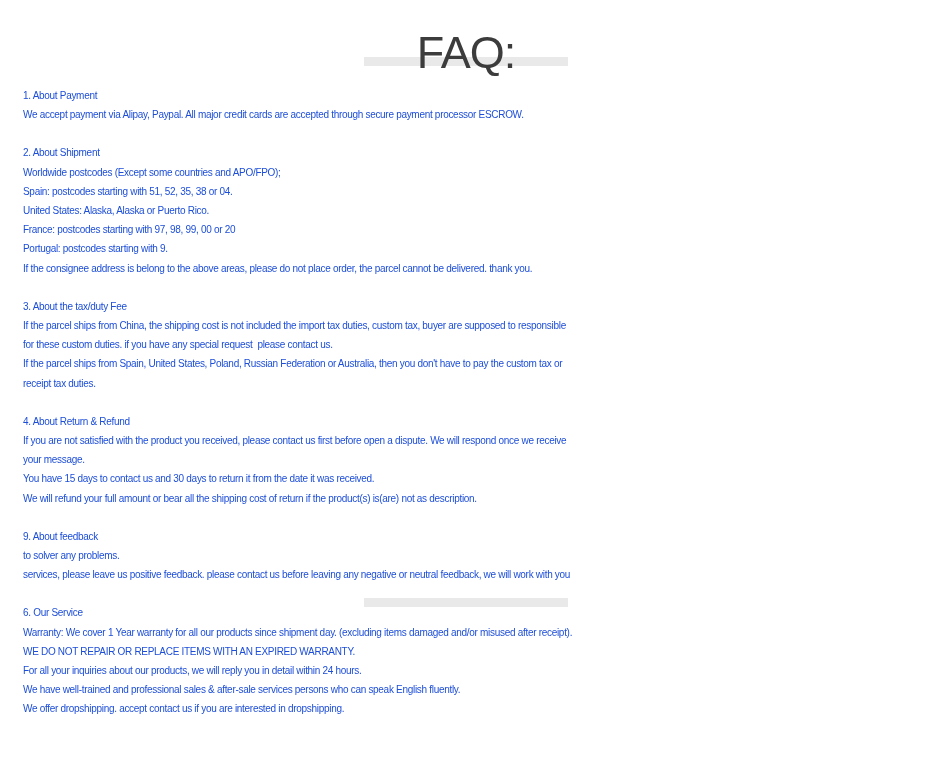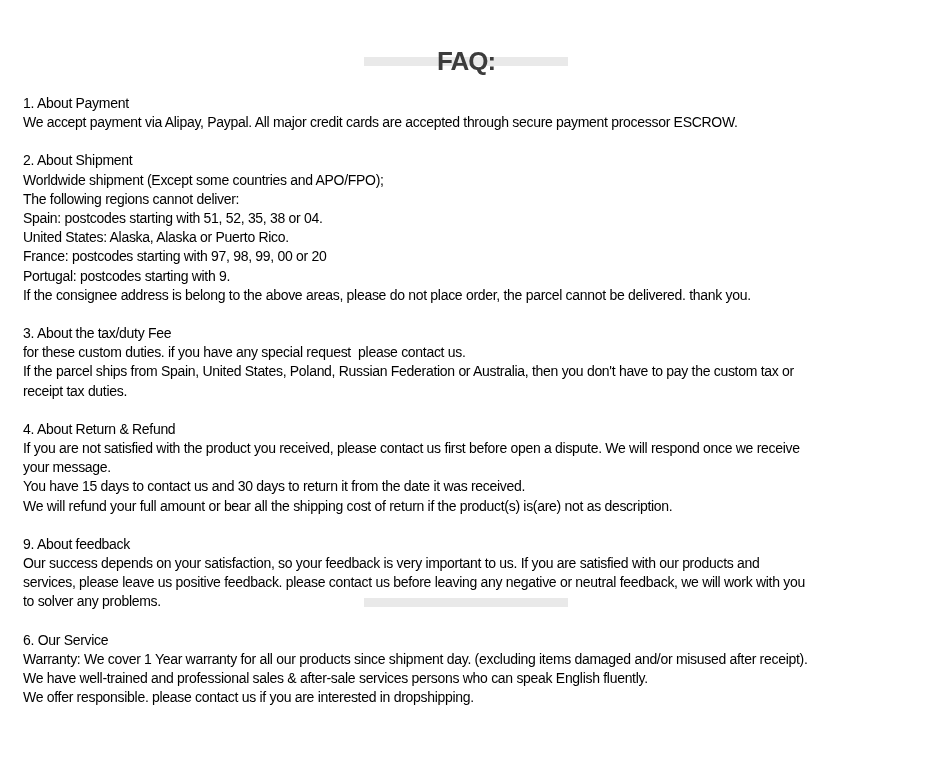--- a/index.html
+++ b/index.html
@@ -20,88 +20,89 @@
     z-index: 0;
   }
   .bar-title   { left: 364px; top: 57px;  }
   .bar-divider { left: 364px; top: 598px; }
 
   .content {
     position: relative;
     z-index: 1;
   }
   .title {
-    margin: 16px;
+    margin: 8px;
     padding-top: 28px;
     text-align: center;
-    font-size: 26px;
+    font-size: 45px;
     line-height: 34px;
-    font-weight: 700;
+    font-weight: 400;
     letter-spacing: -1px;
     color: #3c3c3c;
   }
   .faq-section {
     padding-left: 23px;
     margin: 0 0 19px 0;
   }
   .faq-section.first { margin-top: 16px; }
   .line {
     white-space: pre;
-    font-size: 14px;
+    font-size: 10px;
     line-height: 19.2px;
     letter-spacing: -0.3px;
-    color: #000000;
+    color: #1d4ed8;
   }
 </style>
 </head>
 <body>
 
 <div class="bar bar-title"></div>
 <div class="bar bar-divider"></div>
 
 <main class="content">
   <h1 class="title">FAQ:</h1>
 
   <section class="faq-section first">
     <div class="line">1. About Payment</div>
     <div class="line">We accept payment via Alipay, Paypal. All major credit cards are accepted through secure payment processor ESCROW.</div>
   </section>
 
   <section class="faq-section">
     <div class="line">2. About Shipment</div>
-    <div class="line">Worldwide shipment (Except some countries and APO/FPO);</div>
-    <div class="line">The following regions cannot deliver:</div>
+    <div class="line">Worldwide postcodes (Except some countries and APO/FPO);</div>
     <div class="line">Spain: postcodes starting with 51, 52, 35, 38 or 04.</div>
     <div class="line">United States: Alaska, Alaska or Puerto Rico.</div>
     <div class="line">France: postcodes starting with 97, 98, 99, 00 or 20</div>
     <div class="line">Portugal: postcodes starting with 9.</div>
     <div class="line">If the consignee address is belong to the above areas, please do not place order, the parcel cannot be delivered. thank you.</div>
   </section>
 
   <section class="faq-section">
     <div class="line">3. About the tax/duty Fee</div>
+    <div class="line">If the parcel ships from China, the shipping cost is not included the import tax duties, custom tax, buyer are supposed to responsible</div>
     <div class="line">for these custom duties. if you have any special request  please contact us.</div>
     <div class="line">If the parcel ships from Spain, United States, Poland, Russian Federation or Australia, then you don't have to pay the custom tax or</div>
     <div class="line">receipt tax duties.</div>
   </section>
 
   <section class="faq-section">
     <div class="line">4. About Return &amp; Refund</div>
     <div class="line">If you are not satisfied with the product you received, please contact us first before open a dispute. We will respond once we receive</div>
     <div class="line">your message.</div>
     <div class="line">You have 15 days to contact us and 30 days to return it from the date it was received.</div>
     <div class="line">We will refund your full amount or bear all the shipping cost of return if the product(s) is(are) not as description.</div>
   </section>
 
   <section class="faq-section">
     <div class="line">9. About feedback</div>
-    <div class="line">Our success depends on your satisfaction, so your feedback is very important to us. If you are satisfied with our products and</div>
+    <div class="line">to solver any problems.</div>
     <div class="line">services, please leave us positive feedback. please contact us before leaving any negative or neutral feedback, we will work with you</div>
-    <div class="line">to solver any problems.</div>
   </section>
 
   <section class="faq-section">
     <div class="line">6. Our Service</div>
     <div class="line">Warranty: We cover 1 Year warranty for all our products since shipment day. (excluding items damaged and/or misused after receipt).</div>
+    <div class="line">WE DO NOT REPAIR OR REPLACE ITEMS WITH AN EXPIRED WARRANTY.</div>
+    <div class="line">For all your inquiries about our products, we will reply you in detail within 24 hours.</div>
     <div class="line">We have well-trained and professional sales &amp; after-sale services persons who can speak English fluently.</div>
-    <div class="line">We offer responsible. please contact us if you are interested in dropshipping.</div>
+    <div class="line">We offer dropshipping. accept contact us if you are interested in dropshipping.</div>
   </section>
 </main>
 
 </body></html>

